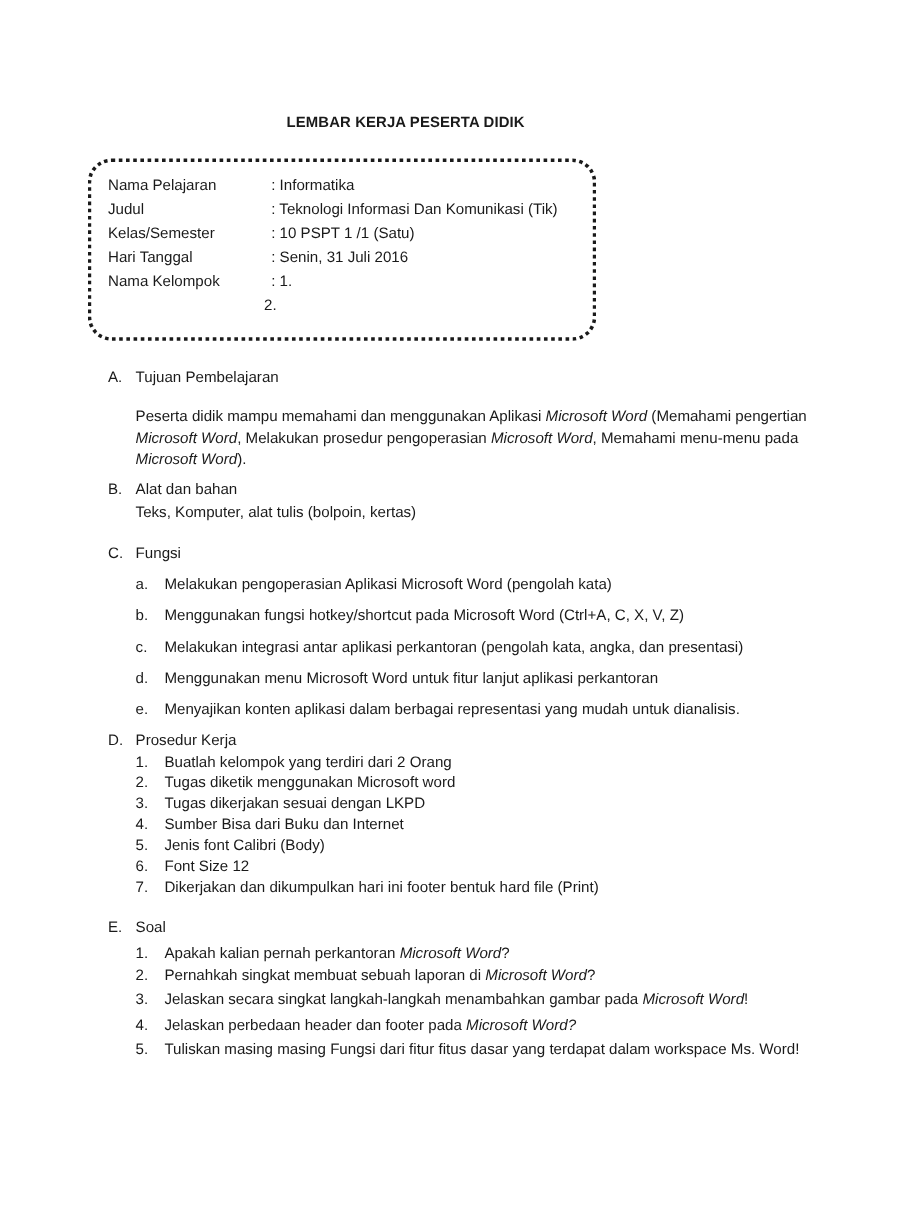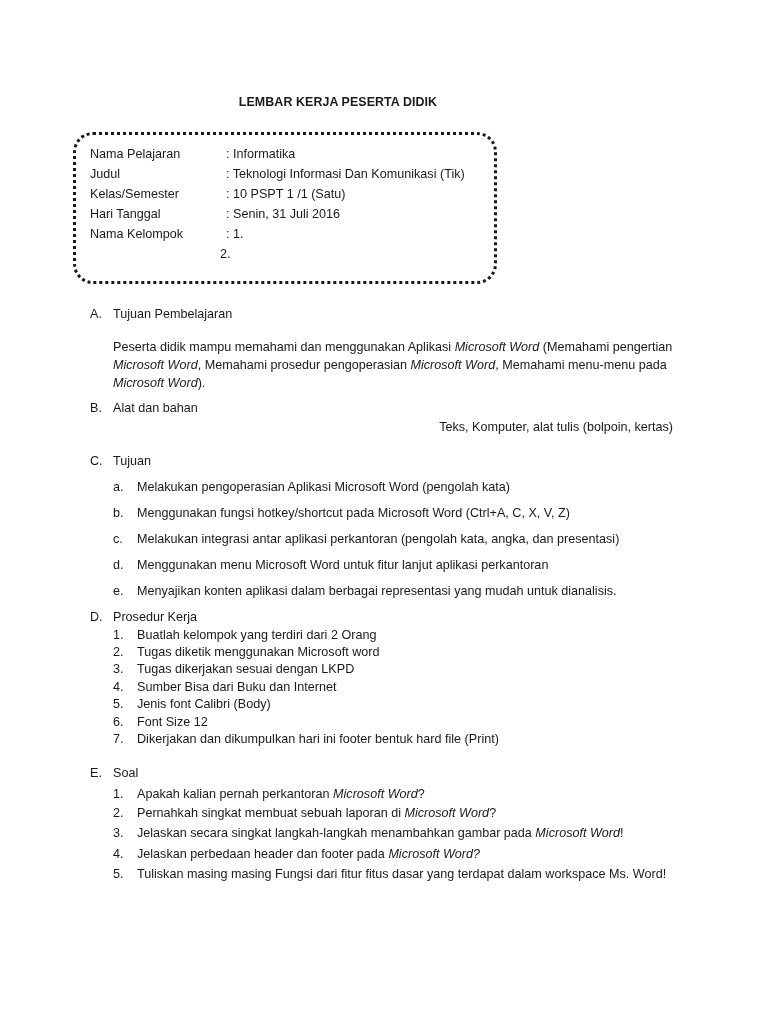--- a/index.html
+++ b/index.html
@@ -61,31 +61,31 @@
     <div class="info-row" style="top:247px;">
       <span class="info-label"></span>
       <span class="info-value" style="left:130px;">2.</span>
     </div>
   </div>
 
   <div class="sec" style="top:307px;">
     <span class="letter">A.</span>
     <span class="text">Tujuan Pembelajaran</span>
   </div>
-  <div class="para" style="top:338px;"><span>Peserta didik mampu memahami dan menggunakan Aplikasi </span><i>Microsoft Word</i><span> (Memahami pengertian </span><i>Microsoft Word</i><span>, Memahami prosedur pengoperasian </span><i>Microsoft Word</i><span>, Memahami menu-menu pada </span><i>Microsoft Word</i><span>).</span></div>
+  <div class="para" style="top:338px;"><span>Peserta didik mampu memahami dan menggunakan Aplikasi </span><i>Microsoft Word</i><span> (Memahami pengertian </span><i>Microsoft Word</i><span>, Melakukan prosedur pengoperasian </span><i>Microsoft Word</i><span>, Memahami menu-menu pada </span><i>Microsoft Word</i><span>).</span></div>
 
   <div class="sec" style="top:401px;">
     <span class="letter">B.</span>
     <span class="text">Alat dan bahan</span>
   </div>
-  <div class="para" style="top:418px;text-align:right;">Teks, Komputer, alat tulis (bolpoin, kertas)</div>
+  <div class="para" style="top:418px;">Teks, Komputer, alat tulis (bolpoin, kertas)</div>
 
   <div class="sec" style="top:454px;">
     <span class="letter">C.</span>
-    <span class="text">Tujuan</span>
+    <span class="text">Fungsi</span>
   </div>
   <div class="item" style="top:480px;">
     <span class="mk">a.</span>
     <span class="tx">Melakukan pengoperasian Aplikasi Microsoft Word (pengolah kata)</span>
   </div>
   <div class="item" style="top:506px;">
     <span class="mk">b.</span>
     <span class="tx">Menggunakan fungsi hotkey/shortcut pada Microsoft Word (Ctrl+A, C, X, V, Z)</span>
   </div>
   <div class="item" style="top:532px;">

